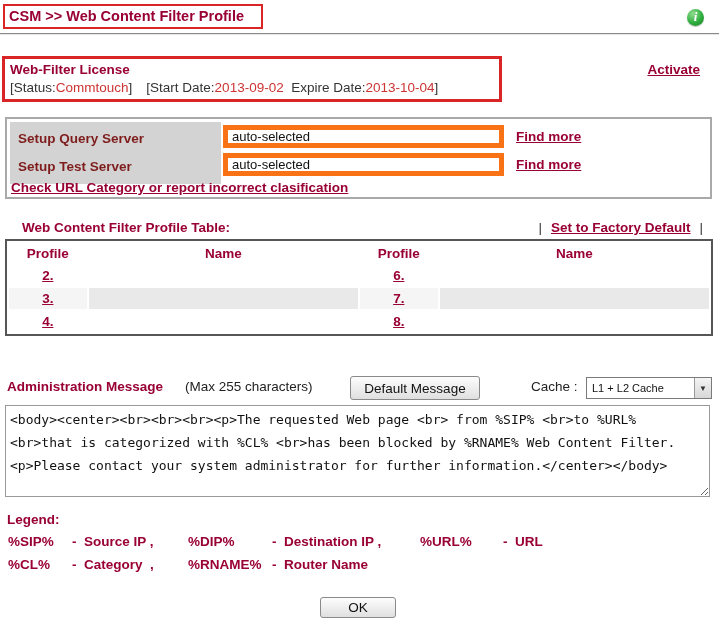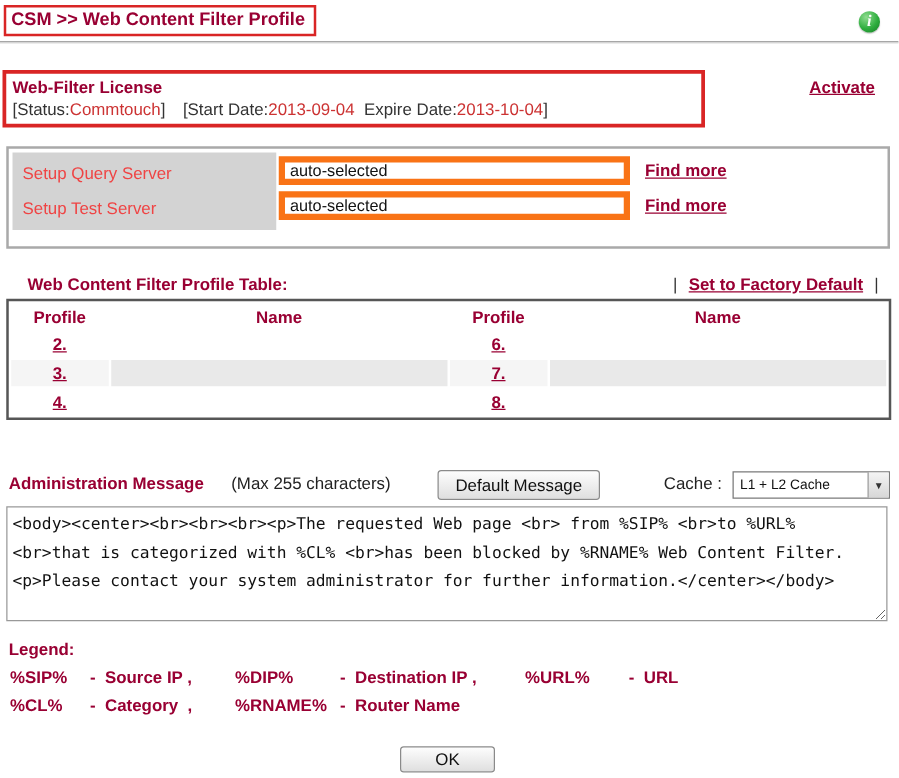--- a/index.html
+++ b/index.html
@@ -3,40 +3,40 @@
 <meta charset="utf-8">
 <style>
   * { margin:0; padding:0; box-sizing:border-box; }
   html,body { background:#fff; }
   .page {
     position:relative; width:719px; height:622px; background:#fff; overflow:hidden;
     font-family:"Liberation Sans", sans-serif; font-size:13.5px; color:#222;
   }
 
   
-  .title-box { position:absolute; left:3px; top:4px; border:2px solid #d92525; padding:2px 7px 3px 4px; }
+  .title-box { position:absolute; left:3px; top:4px; border:2px solid #d92525; padding:2px 17px 3px 4px; }
   .page-title { color:#990033; font-weight:bold; font-size:14.5px; white-space:nowrap; }
   .header-rule { position:absolute; left:0; top:33px; width:719px; border-top:1px solid #8a8a8a; border-bottom:1px solid #e6e6e6; }
   .info-icon { position:absolute; right:15px; top:9px; width:17px; height:17px; border-radius:50%;
     background:radial-gradient(circle at 35% 28%, #8fdc8f 0%, #2fae3f 55%, #157a23 100%);
     color:#fff; text-align:center; line-height:16px; font-family:"Liberation Serif",serif;
     font-style:italic; font-weight:bold; font-size:13px; cursor:pointer; box-shadow:0 1px 1px rgba(0,0,0,.25); }
 
   
-  .license-box { position:absolute; left:2px; top:56px; width:562px; height:46px; border:3px solid #d92525; padding:3px 18px 0 5px; }
+  .license-box { position:absolute; left:2px; top:56px; width:500px; height:46px; border:3px solid #d92525; padding:3px 18px 0 5px; }
   .license-title { color:#990033; font-weight:bold; font-size:13.5px; }
   .license-line { margin-top:3px; font-size:13.5px; white-space:pre; color:#333; }
   .license-line .val { color:#cc3333; }
   .seg-gap { display:inline-block; width:14px; }
   .activate-link { position:absolute; right:19px; top:62px; color:#990033; font-weight:bold; text-decoration:underline; cursor:pointer; }
 
   
   .setup-box { position:absolute; left:5px; top:117px; width:707px; height:82px; border:2px solid #a9a9a9; background:#fff; }
   .setup-graycell { position:absolute; left:3px; top:3px; width:211px; height:62px; background:#d3d3d3; }
-  .setup-label { position:absolute; left:11px; color:#ef4444; font-weight:normal;text-align:center; }
+  .setup-label { position:absolute; left:11px; color:#7f1d1d; font-weight:bold;text-align:center; }
   .setup-label.q { top:12px; } .setup-label.t { top:40px; }
   .setup-input { position:absolute; left:216px; width:281px; height:23px; border:5px solid #f97316;
     font-family:"Liberation Sans",sans-serif; font-size:13px; color:#111; padding:1px 4px; background:#fff; }
   .setup-input.q { top:6px; } .setup-input.t { top:34px; }
   .findmore { position:absolute; left:509px; color:#990033; font-weight:bold; text-decoration:underline; cursor:pointer; }
   .findmore.q { top:10px; } .findmore.t { top:38px; }
   .check-link { position:absolute; left:4px; top:61px; color:#990033; font-weight:bold; text-decoration:underline; cursor:pointer; }
 
   
   .table-title { position:absolute; left:22px; top:220px; color:#990033; font-weight:bold; }
@@ -88,32 +88,33 @@
 <div class="page">
 
   <div class="title-box">
     <span class="page-title">CSM &gt;&gt; Web Content Filter Profile</span>
   </div>
   <div class="info-icon">i</div>
   <div class="header-rule"></div>
 
   <div class="license-box">
     <div class="license-title">Web-Filter License</div>
-    <div class="license-line"><span>[Status:</span><span class="val">Commtouch</span><span>]</span><span class="seg-gap"></span><span>[Start Date:</span><span class="val">2013-09-04</span><span>  </span><span>Expire Date:</span><span class="val">2013-10-04</span><span>]</span></div>
+    <div class="license-line"><span>[Status:</span><span class="val">Commtouch</span><span>]</span><span class="seg-gap"></span><span>[Start Date:</span><span class="val">2013-09-02</span><span>  </span><span>Expire Date:</span><span class="val">2013-10-04</span><span>]</span></div>
   </div>
   <a class="activate-link">Activate</a>
 
   <div class="setup-box">
     <div class="setup-graycell"></div>
     <span class="setup-label q">Setup Query Server</span>
     <span class="setup-label t">Setup Test Server</span>
     <input class="setup-input q" type="text" value="auto-selected" style="">
     <input class="setup-input t" type="text" value="auto-selected" style="">
     <a class="findmore q">Find more</a>
     <a class="findmore t">Find more</a>
+    <a class="check-link">Check URL Category or report incorrect clasification</a>
   </div>
 
   <div class="table-title">Web Content Filter Profile Table:</div>
   <div class="factory-wrap"><span class="pipe">|</span><a class="factory-link">Set to Factory Default</a><span class="pipe">|</span></div>
 
   <table class="profiles">
     <tbody>
         <tr class="hdr">
       <td class="col-p">Profile</td>
       <td class="col-n">Name</td>

